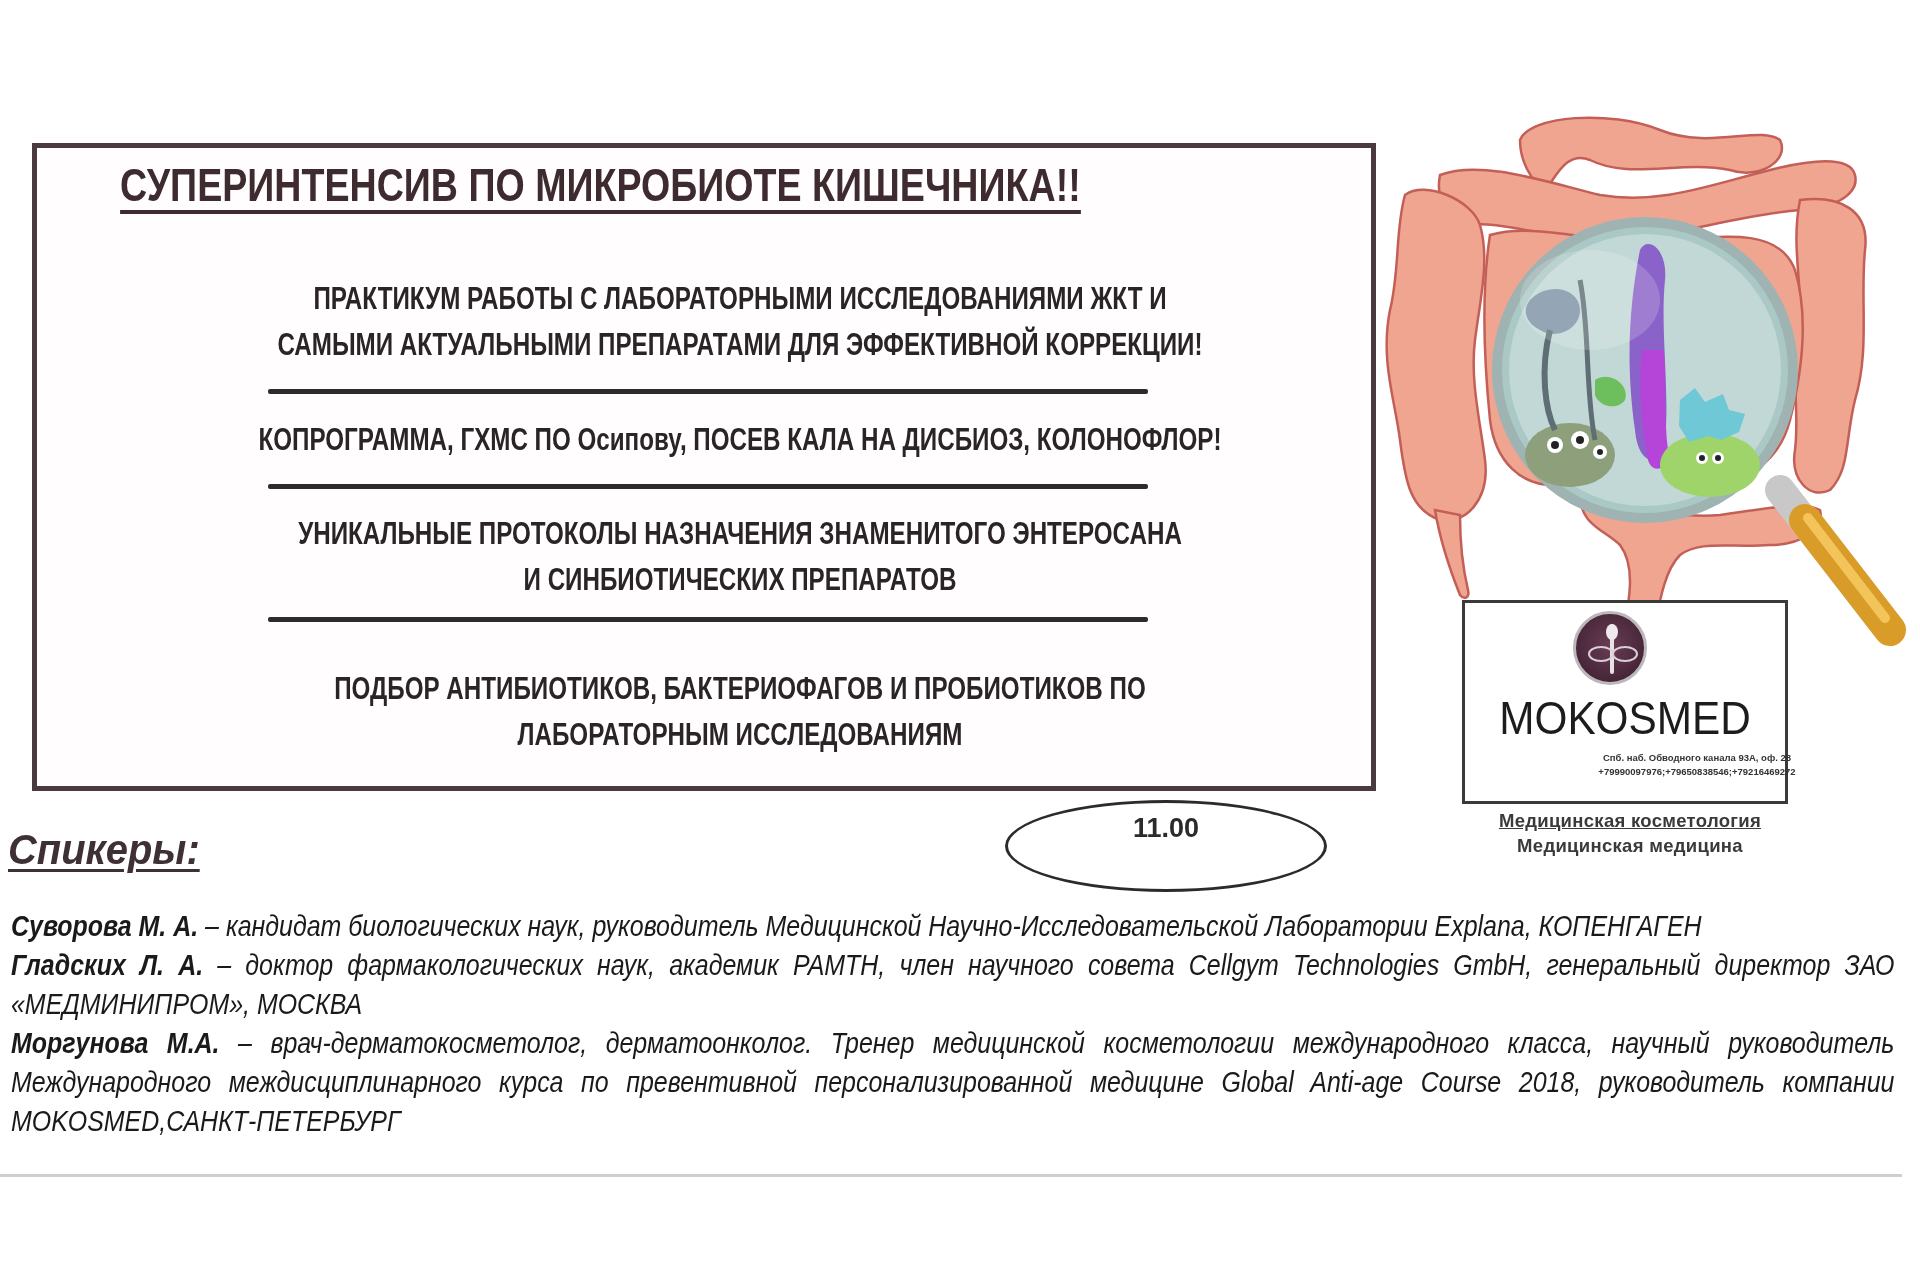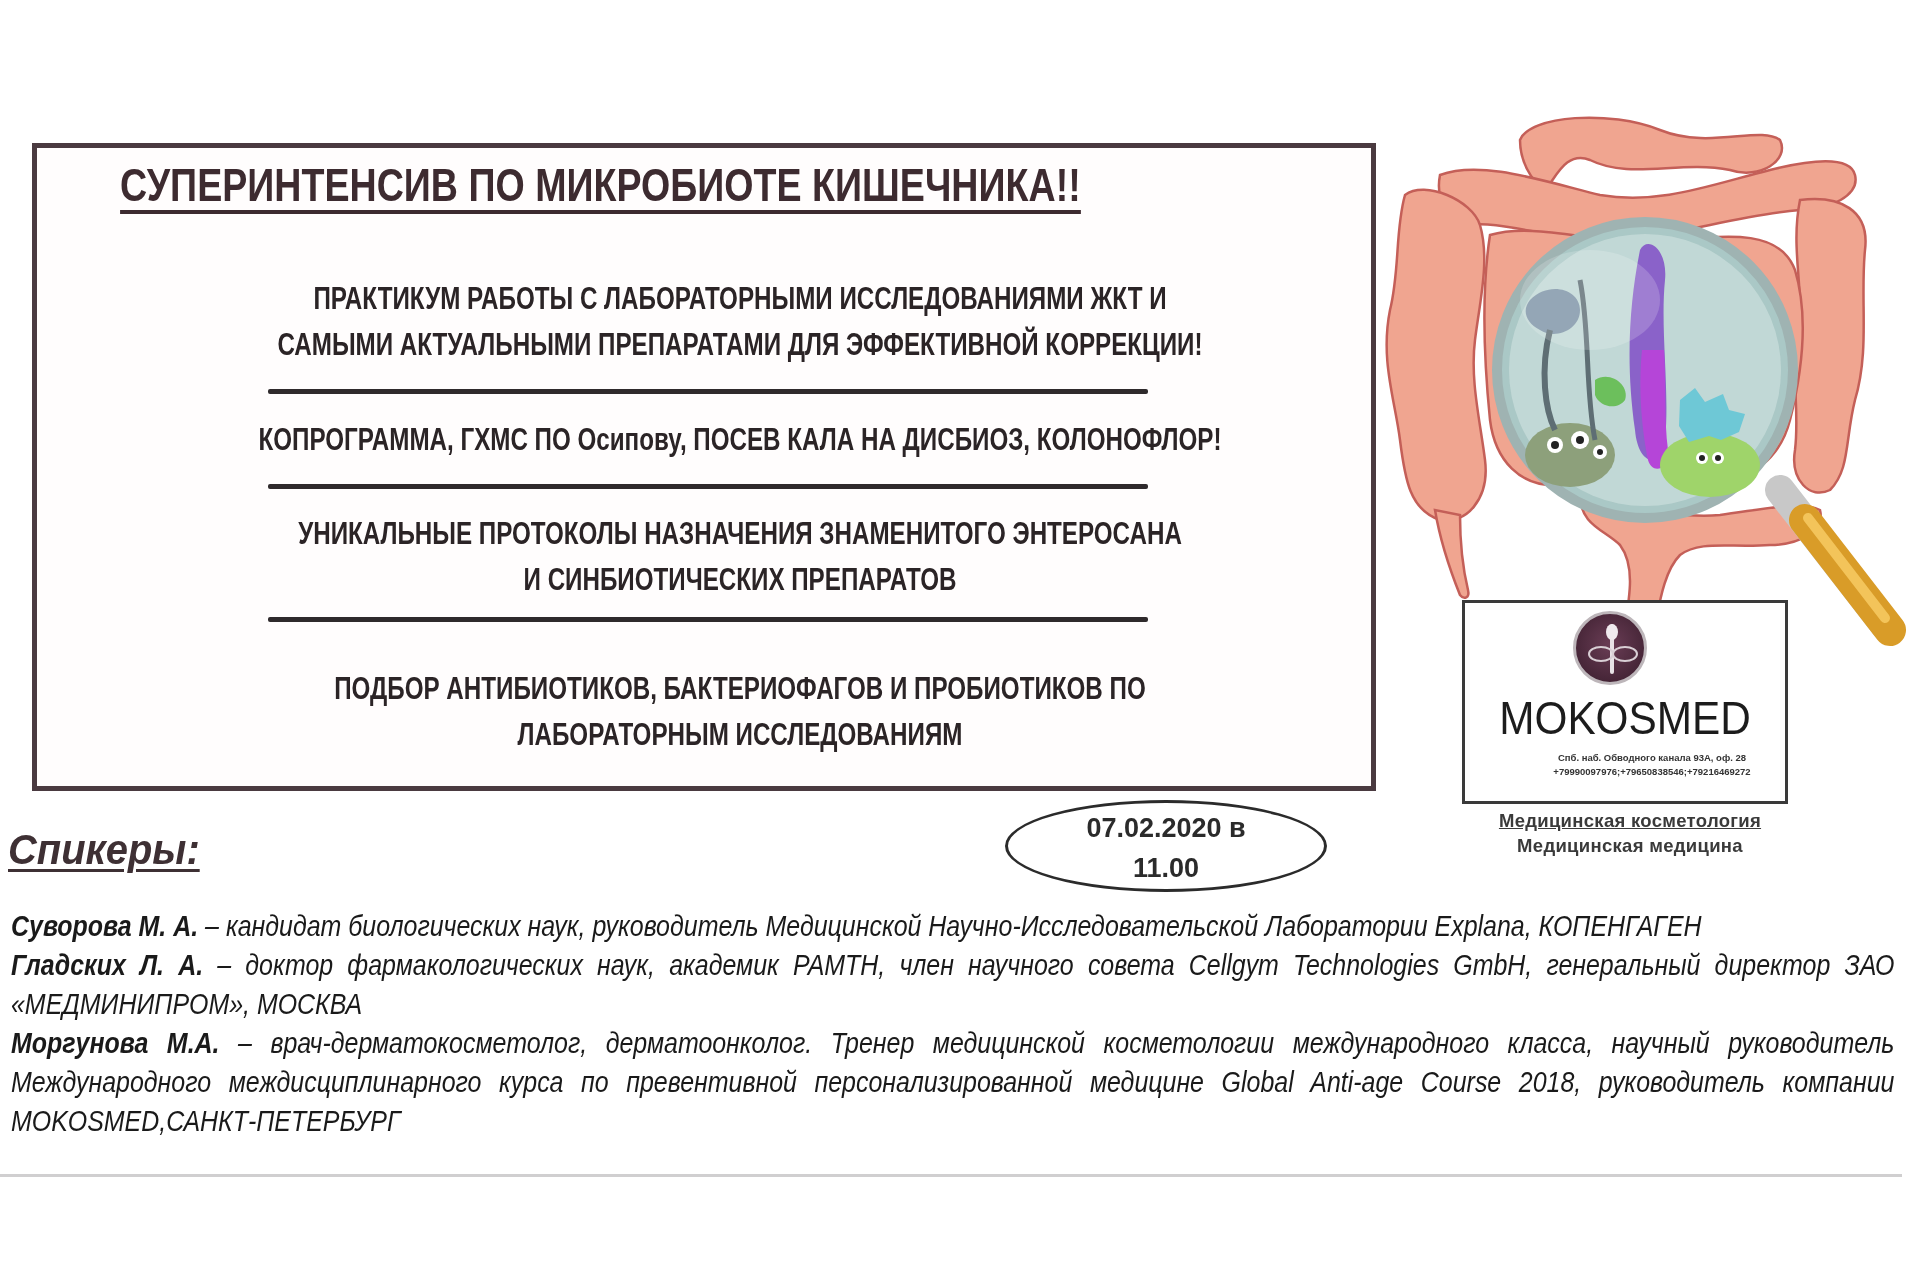--- a/index.html
+++ b/index.html
@@ -49,21 +49,21 @@
     .emblem-stem { position: absolute; left: 34px; top: 10px; width: 4px; height: 50px; background: #e8e2e6; border-radius: 2px; }
     .emblem-bulb { position: absolute; left: 30px; top: 10px; width: 12px; height: 16px; background: #f0eaee; border-radius: 50%; }
     .emblem-leaf { position: absolute; top: 32px; width: 22px; height: 12px; border: 2px solid #d9cfd5; border-radius: 50%; }
     .brand-name {
       position: absolute; left: 1462px; top: 693px; width: 326px; text-align: center;
       font-size: 46px; color: #1c1c1c; letter-spacing: 0px; line-height: 50px;
       transform: scaleX(0.92);
     }
     .contact {
       position: absolute; left: 1462px; width: 380px; text-align: center; font-size: 9.5px;
-      font-weight: bold; color: #333; line-height: 12px; white-space: nowrap;
+      font-weight: bold; color: #333; line-height: 12px; white-space: nowrap; padding-left: 45px;
     }
     .tagline {
       position: absolute; left: 1440px; width: 380px; text-align: center; font-size: 18.5px; font-weight: bold;
       color: #3a3a3a; line-height: 25px; letter-spacing: 0.3px;
     }
 
     
     .speakers-heading {
       position: absolute; left: 8px; top: 826px; font-size: 42px; font-weight: bold; font-style: italic;
       color: #3e3034; text-decoration: underline; text-decoration-thickness: 3px; text-underline-offset: 5px;
@@ -182,21 +182,20 @@
 </div>
 <div class="brand-name">MOKOSMED</div>
 <div class="contact" style="top:752px;">Спб. наб. Обводного канала 93А, оф. 28</div>
 <div class="contact" style="top:766px;">+79990097976;+79650838546;+79216469272</div>
 <div class="tagline" style="top:808px;text-decoration:underline;">Медицинская косметология</div>
 <div class="tagline" style="top:833px;">Медицинская медицина</div>
 
 <div class="speakers-heading">Спикеры:</div>
 
 <div id="date-ellipse">
-  <span class="date-line">07.02.2020 в</span>
   <span class="date-line">11.00</span>
 </div>
 
 <div class="speakers">
   <div class="speaker">
     <span class="name">Суворова М. А.</span>
     <span class="desc">– кандидат биологических наук, руководитель Медицинской Научно-Исследовательской Лаборатории Explana, КОПЕНГАГЕН</span>
   </div>
   <div class="speaker">
     <span class="name">Гладских Л. А.</span>

